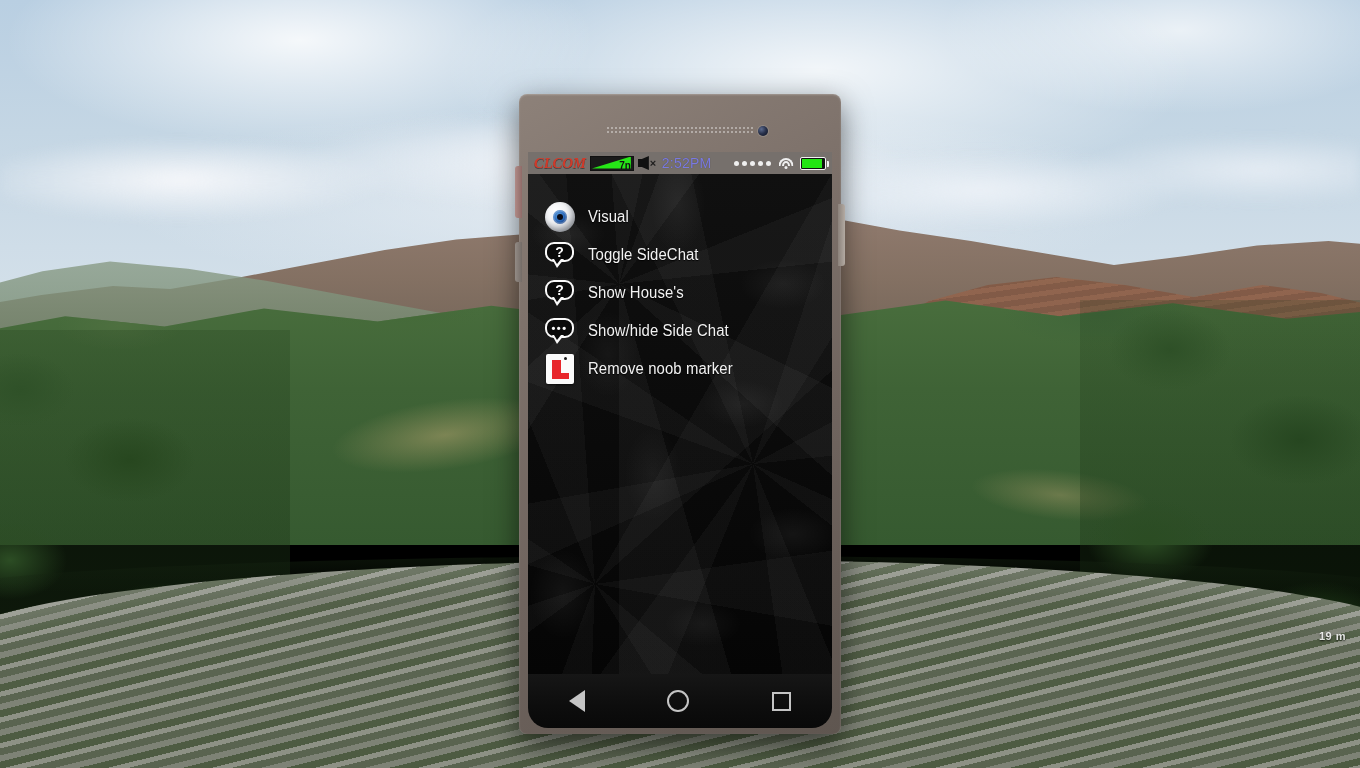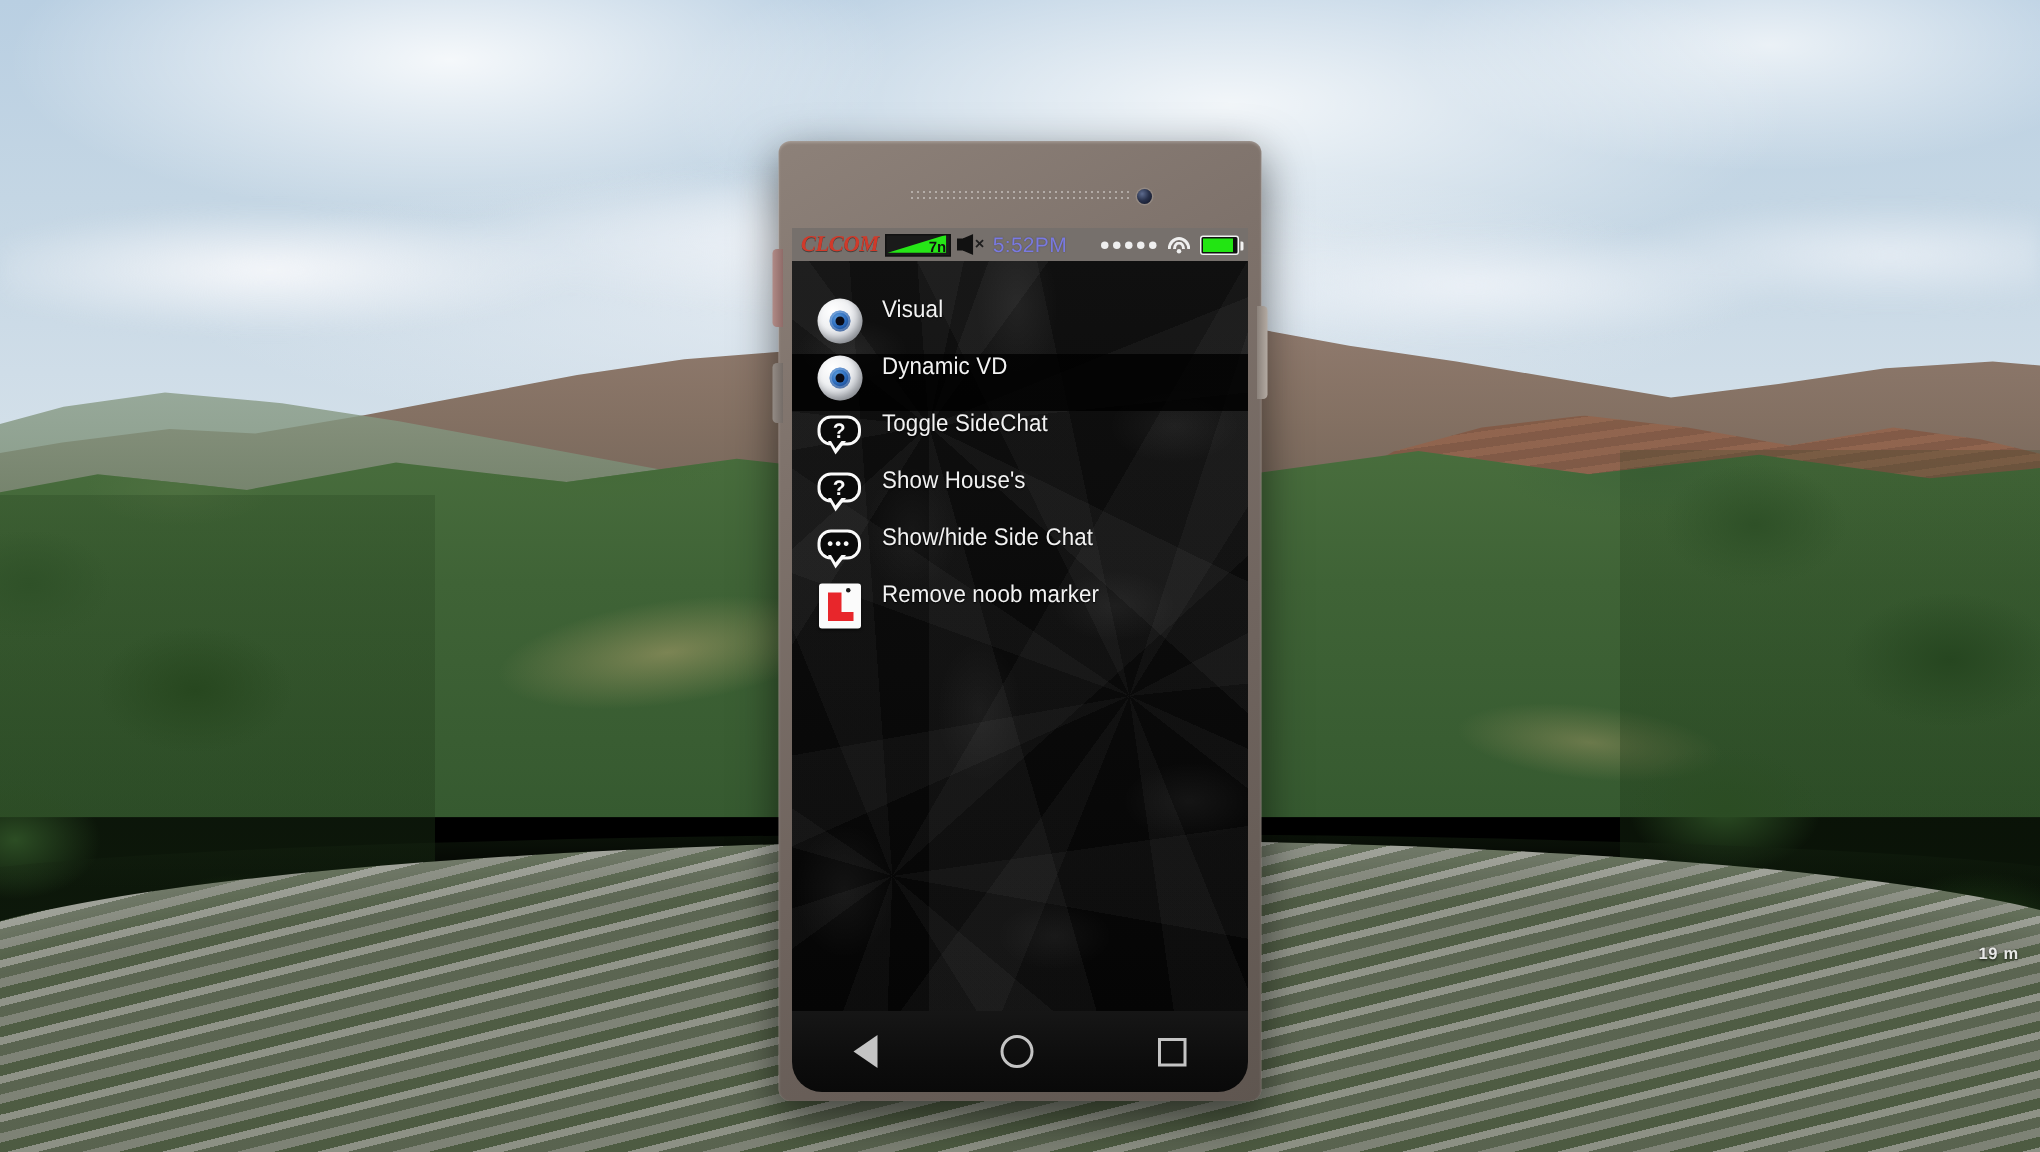--- a/index.html
+++ b/index.html
@@ -286,21 +286,21 @@
       radial-gradient(ellipse 62px 36px at 175px 450px, rgba(255,255,255,.045), transparent 62%),
       repeating-conic-gradient(from 20deg at 30% 22%, rgba(255,255,255,.035) 0deg 16deg, transparent 16deg 48deg),
       repeating-conic-gradient(from 70deg at 74% 58%, rgba(255,255,255,.03) 0deg 14deg, transparent 14deg 44deg),
       repeating-conic-gradient(from 130deg at 22% 82%, rgba(255,255,255,.03) 0deg 18deg, transparent 18deg 52deg),
       linear-gradient(#101010, #050505);
     overflow: hidden;
   }
   .menu { position: absolute; left: 0; top: 24px; right: 0; }
   .row {
     position: relative;
-    display: flex; align-items: flex-start;
+    display: flex; align-items: center;
     height: 38px;
     padding-left: 16px;
     gap: 12px;
   }
   .row.sel { background: rgba(0,0,0,.80); }
   .row .lbl {
     color: #f2f2f2;
     font-size: 16px;
     font-family: "Liberation Sans", sans-serif;
     letter-spacing: .1px;
@@ -512,21 +512,21 @@
       <div class="carrier">CLCOM</div>
       <div class="sigwedge">
         <i></i>
           <u>7n</u>
       </div>
       <div class="mute">
         <span class="spk"></span>
           <span class="cone"></span>
         <span class="x">×</span>
       </div>
-      <div class="clock">5:52PM</div>
+      <div class="clock">2:52PM</div>
       <div class="sb-right">
         <div class="dots">
           <s></s>
             <s></s>
             <s></s>
             <s></s>
             <s></s>
         </div>
         <div class="wifi">
           <b class="a"></b>
@@ -543,26 +543,20 @@
     <div class="wall">
       <div class="menu">
 
         <div class="row">
           <div class="ico">
               <div class="eye"></div>
             </div>
           <div class="lbl">Visual</div>
         </div>
 
-        <div class="row sel">
-          <div class="ico">
-              <div class="eye"></div>
-            </div>
-          <div class="lbl">Dynamic VD</div>
-        </div>
 
 
         <div class="row">
           <div class="ico">
             <div class="bub">
                 <span>?</span>
               </div>
           </div>
           <div class="lbl">Toggle SideChat</div>
         </div>

